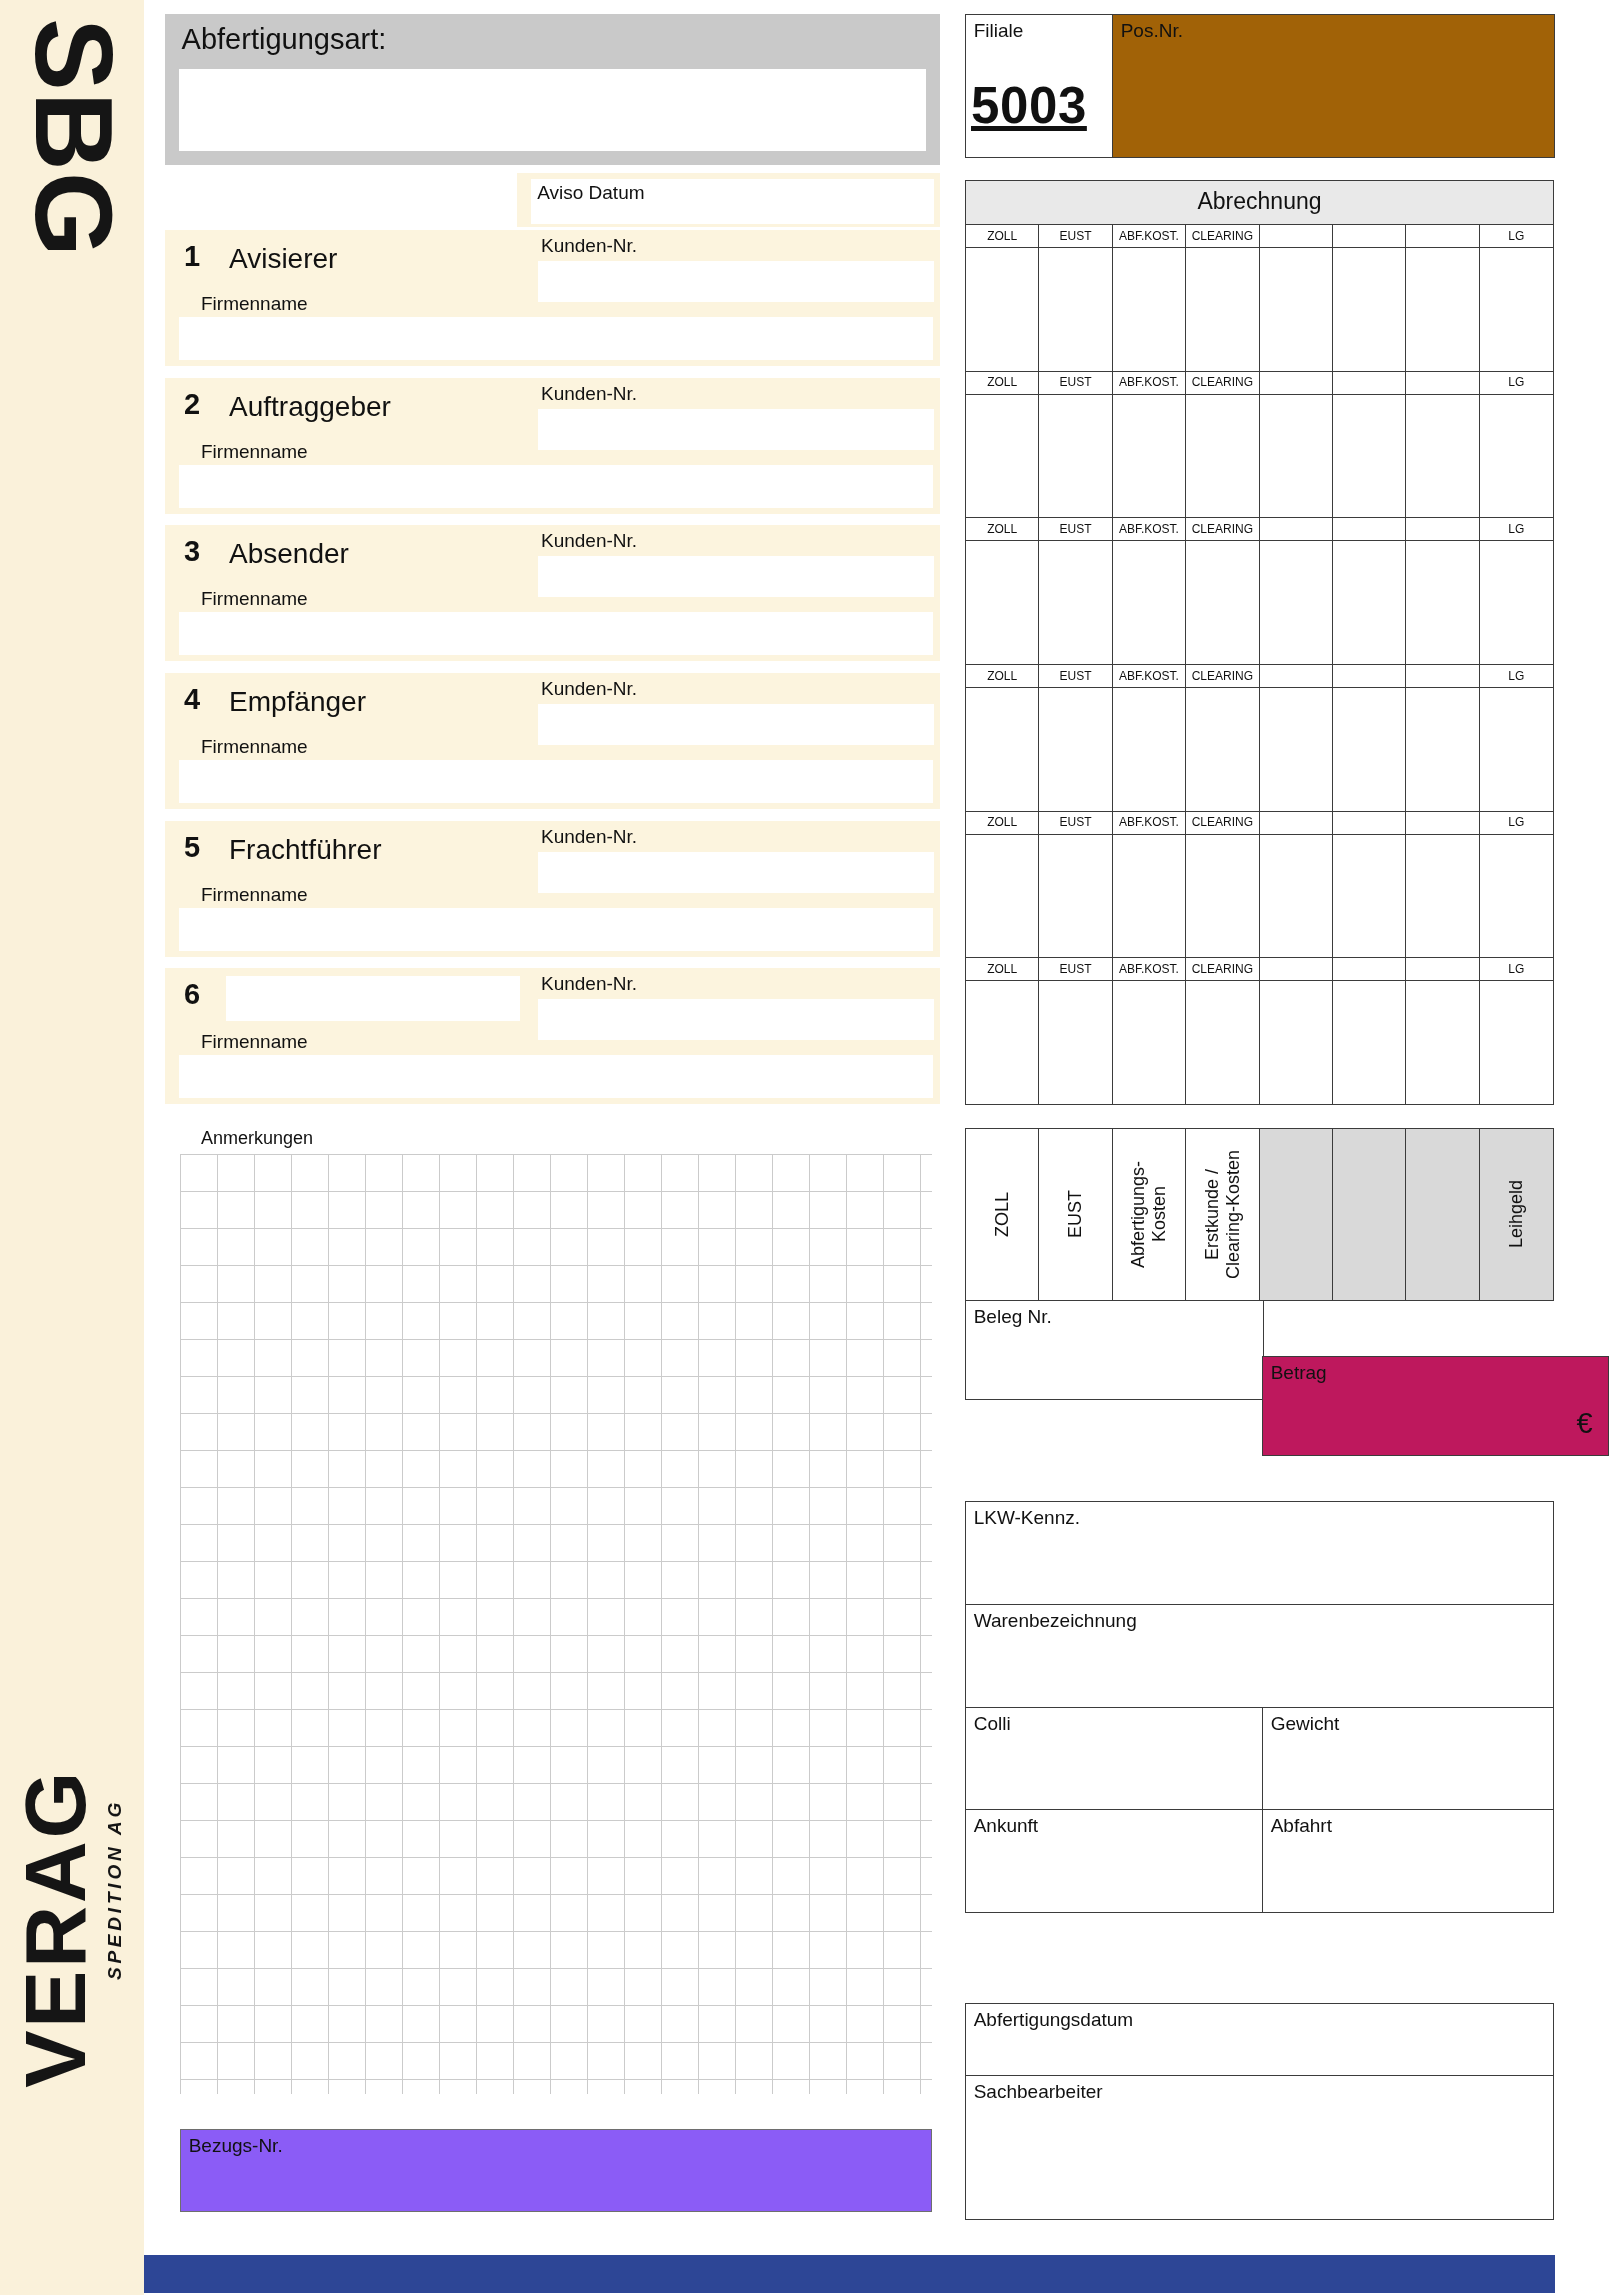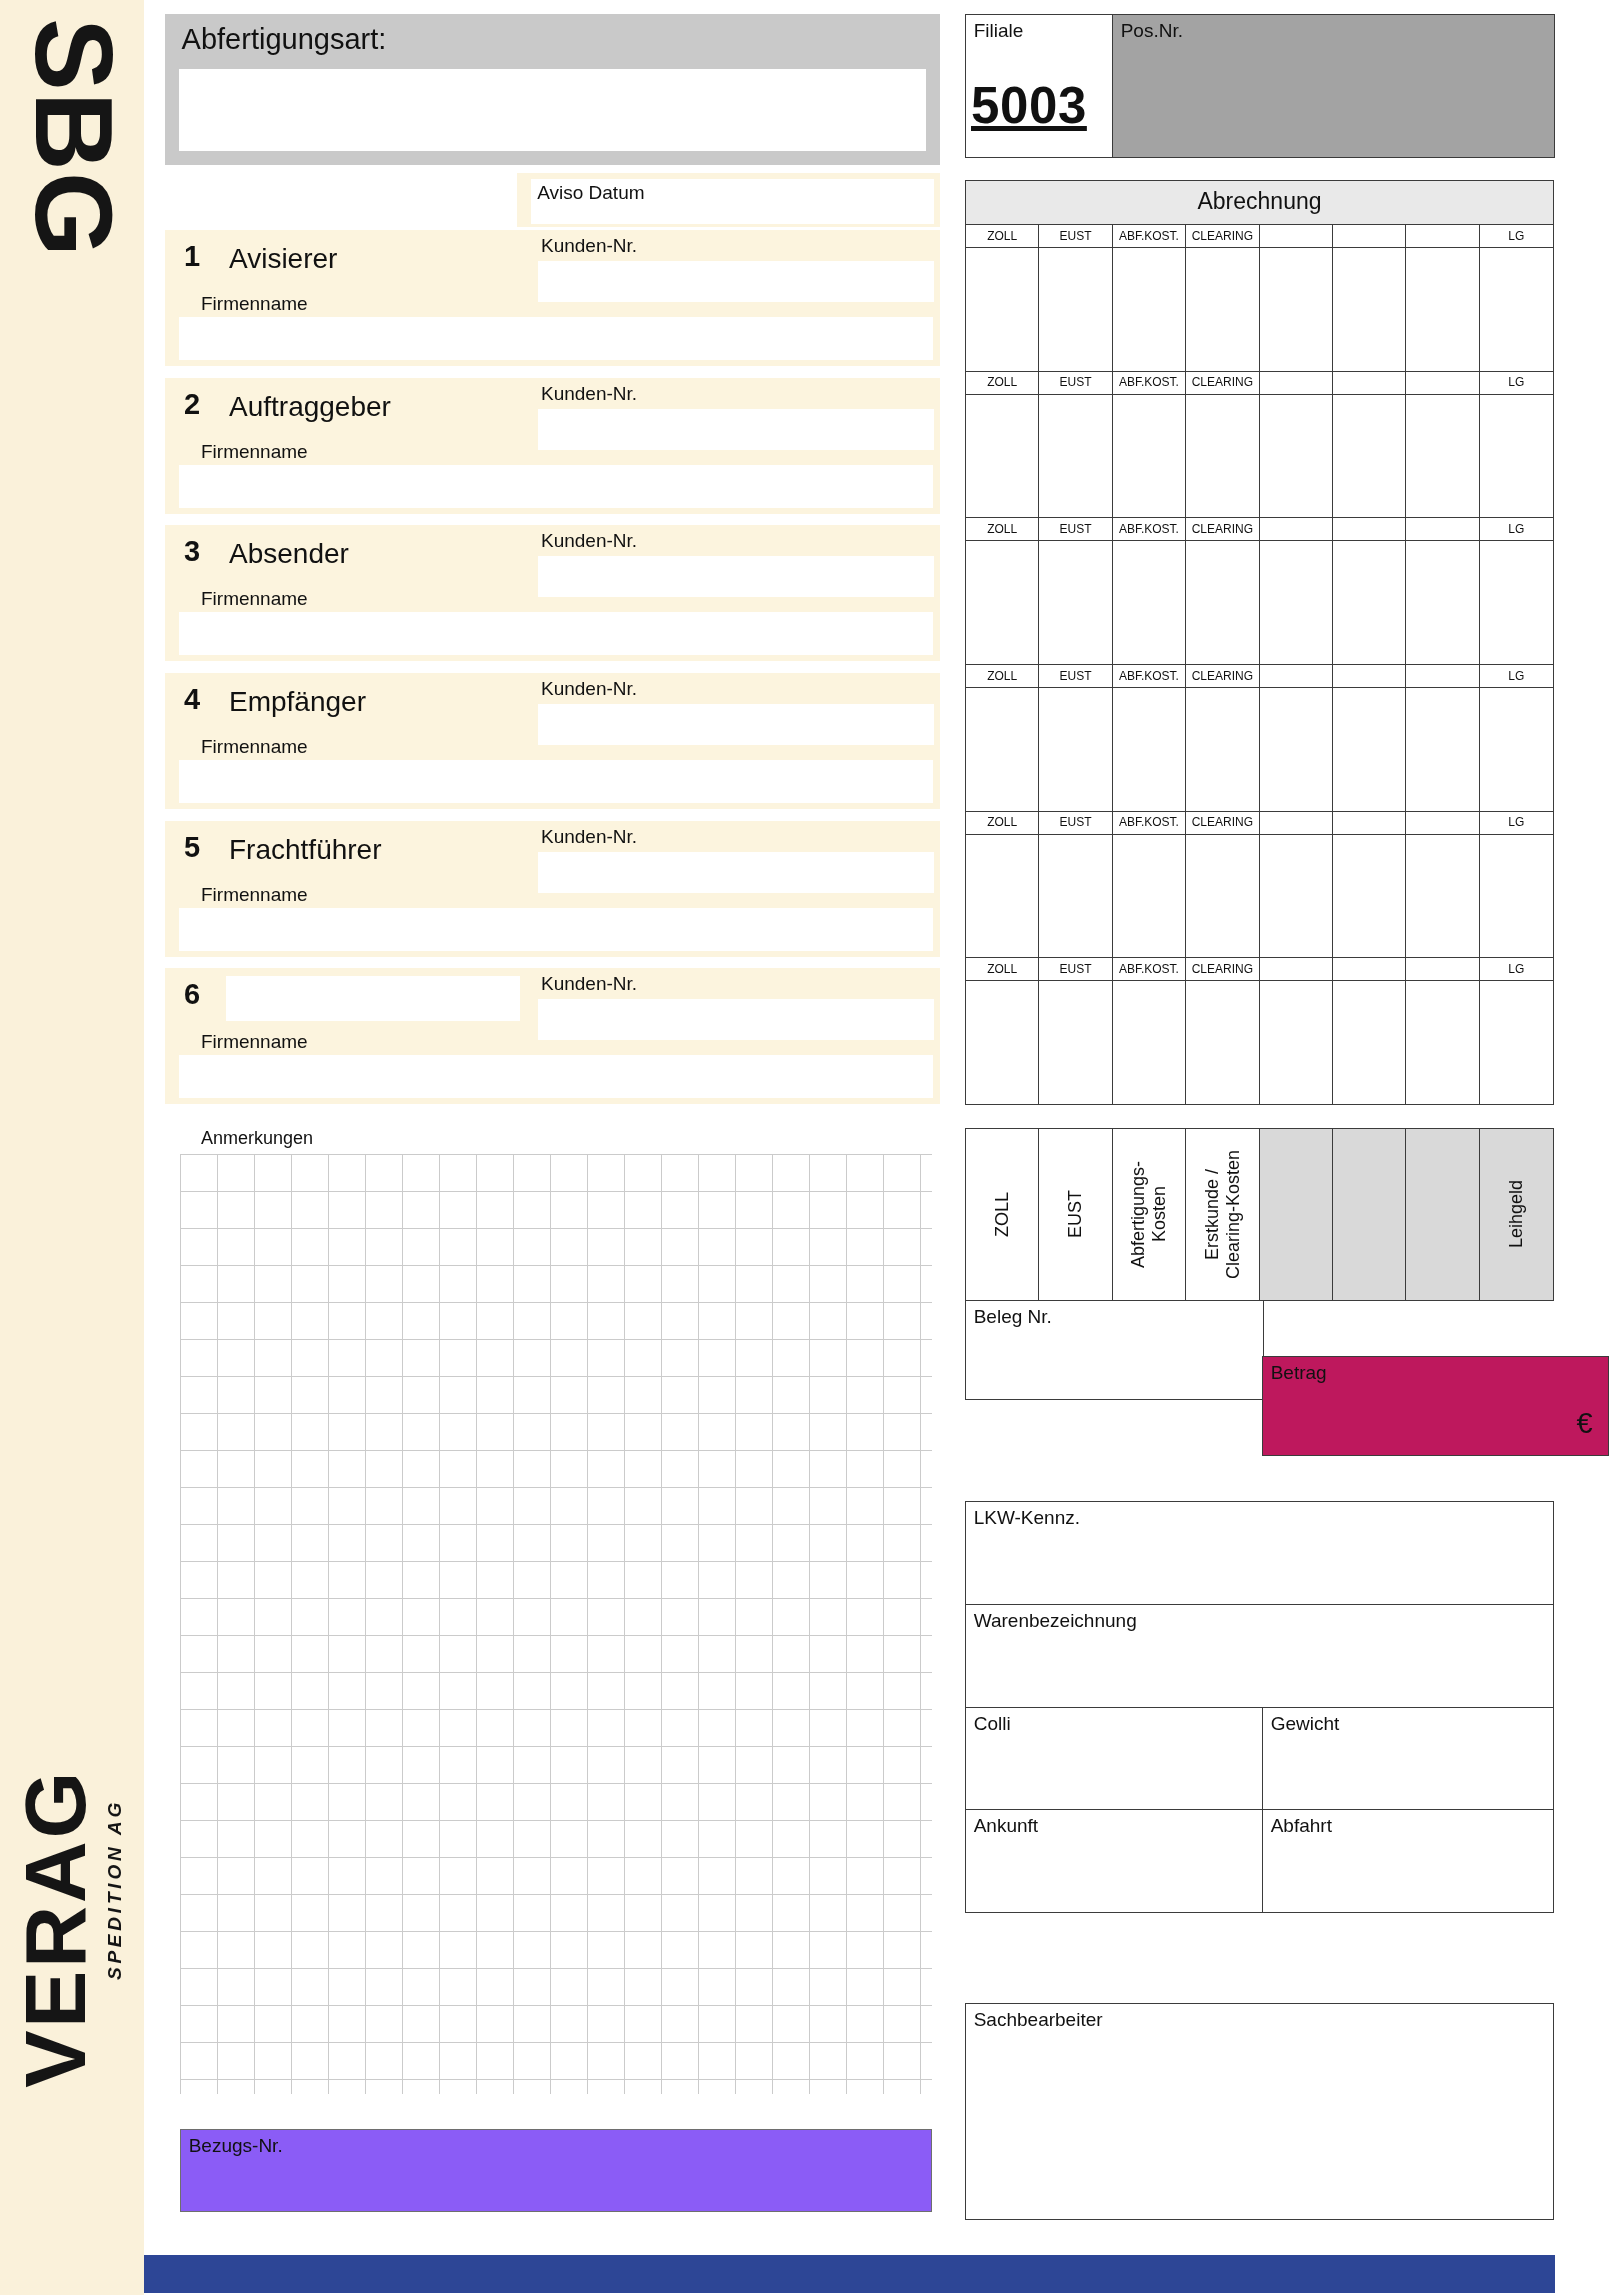--- a/index.html
+++ b/index.html
@@ -29,21 +29,21 @@
 
   
   .footer-bar { position:absolute; left:144px; top:2255px; width:1411px; height:38px; background:var(--blue,#2D4696); }
 
   
   .abf-box { position:absolute; left:165px; top:14px; width:775px; height:151px; background:var(--headergray,#C9C9C9); }
   .abf-label { position:absolute; left:16.6px; top:9px; font-size:29px; }
   .abf-input { position:absolute; left:14px; top:55px; width:747px; height:82px; background:#ffffff; }
 
   .filiale-box { position:absolute; left:965px; top:14px; width:148px; height:144px; background:#fff; border:1.9px solid var(--borderdark,#3B3B3B); }
-  .posnr-box   { position:absolute; left:1112px; top:14px; width:443px; height:144px; background:#a3a3a3; border:1.9px solid var(--borderdark,#3B3B3B); }
+  .posnr-box   { position:absolute; left:1112px; top:14px; width:443px; height:144px; background:#a16207; border:1.9px solid var(--borderdark,#3B3B3B); }
   .box-label { position:absolute; left:7.7px; top:5.1px; font-size:19px; }
   .filiale-value { position:absolute; left:5px; top:61px; font-size:51px; font-weight:bold; letter-spacing:0.6px;text-decoration:underline; }
 
   
   .aviso-block { position:absolute; left:517px; top:173px; width:423px; height:54px; background:var(--rowcream,#FCF4DE); }
   .aviso-input { position:absolute; left:5.8px; top:5.8px; right:5.8px; bottom:2.6px; background:#ffffff;margin-left:8px; }
   .aviso-label { position:absolute; left:6.4px; top:3.2px; font-size:19px; }
 
   .party-row { position:absolute; left:165px; width:775px; height:136px; background:var(--rowcream,#FCF4DE); }
   .r0{top:230px}.r1{top:378px}.r2{top:525px}.r3{top:673px}.r4{top:821px}.r5{top:968px}
@@ -412,20 +412,23 @@
       <div class="ship-col-left">
         <span class="field-label">Ankunft</span>
       </div>
       <div class="ship-col-right">
         <span class="field-label">Abfahrt</span>
       </div>
     </div>
   </div>
 
   <div class="proc-box">
+    <div class="proc-row1">
+      <span class="field-label">Abfertigungsdatum</span>
+    </div>
     <div class="proc-row2">
       <span class="field-label">Sachbearbeiter</span>
     </div>
   </div>
 
   <span class="anm-label">Anmerkungen</span>
   <div class="anm-grid"></div>
 
   <div class="bezug-box">
     <span class="field-label">Bezugs-Nr.</span>

